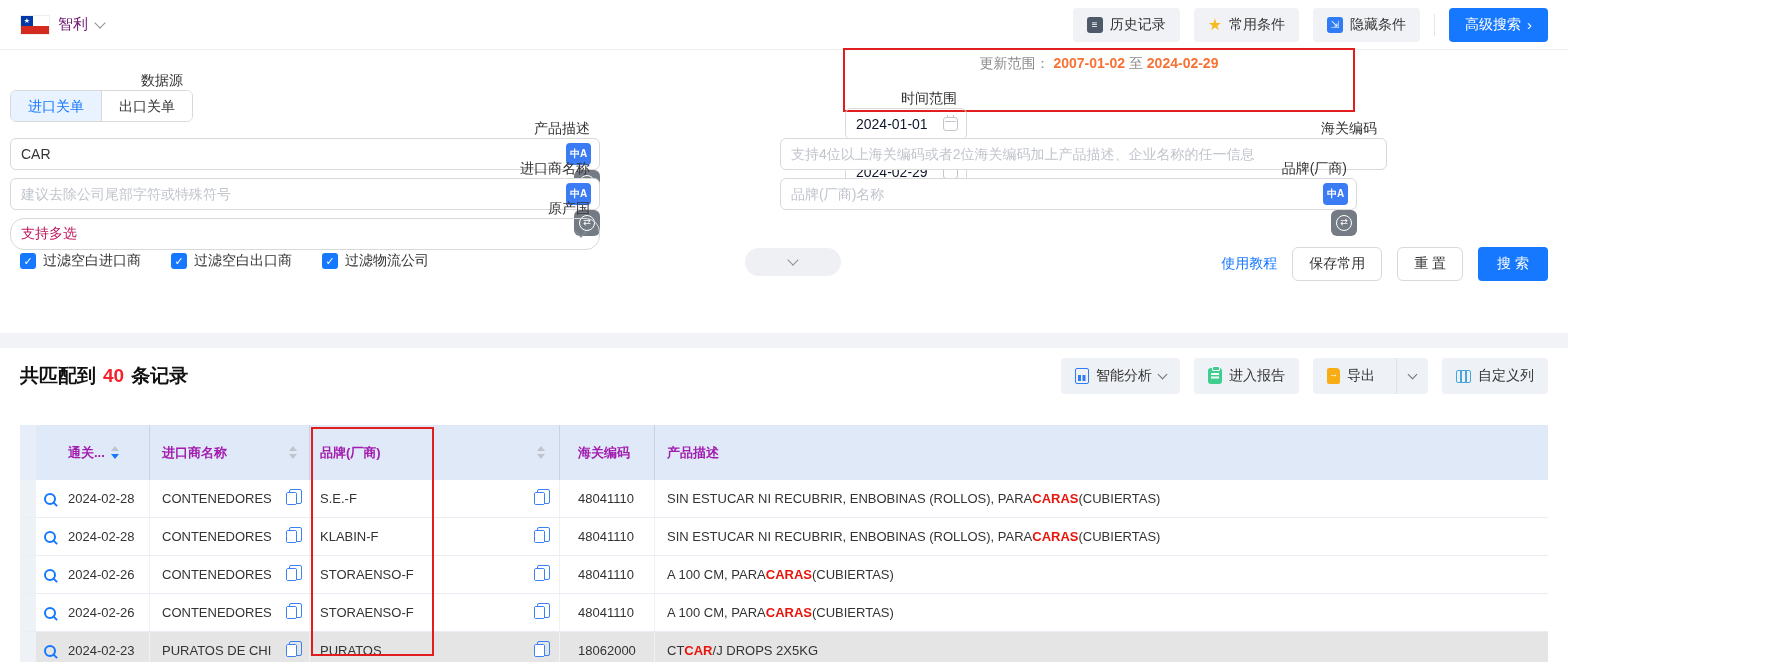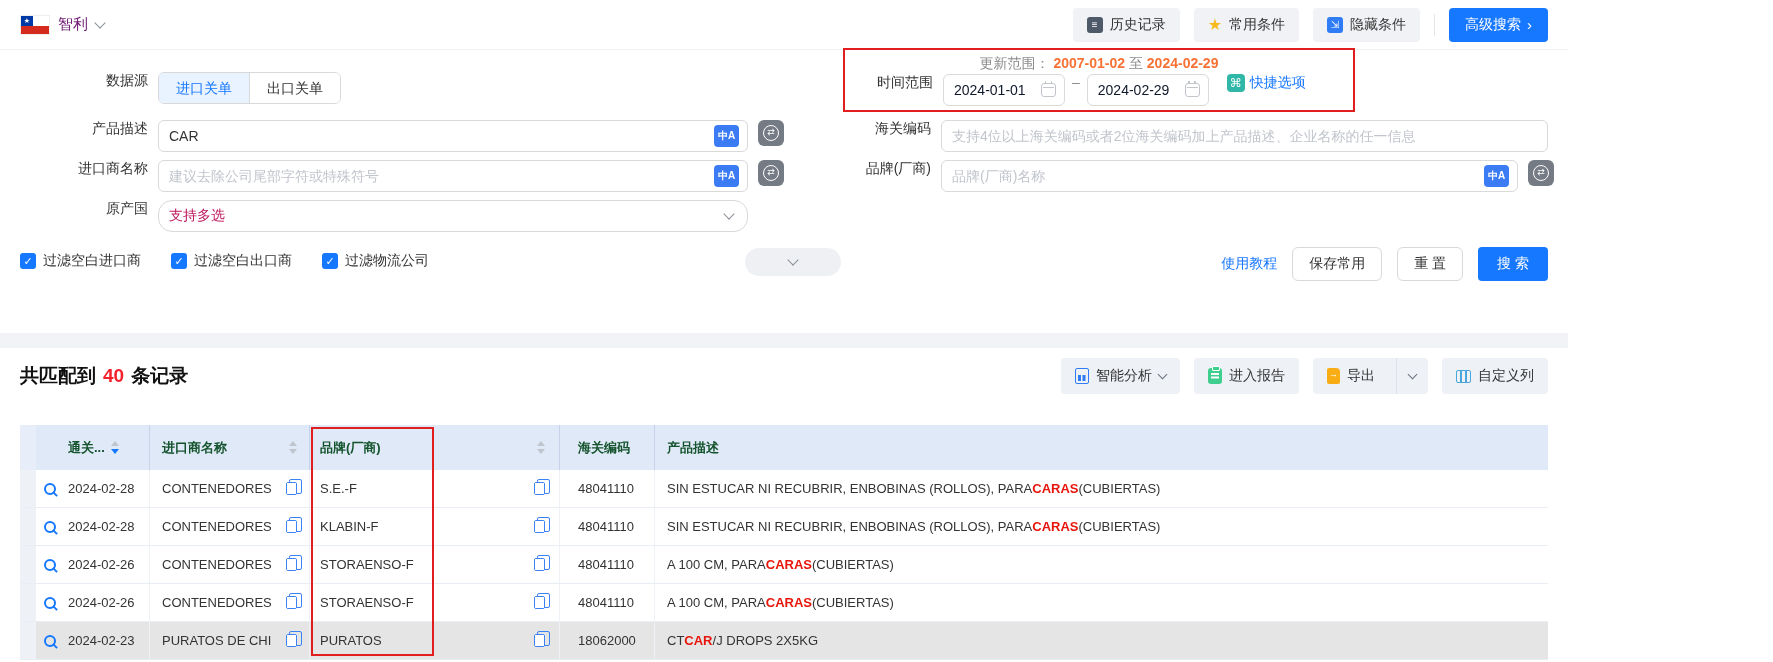--- a/index.html
+++ b/index.html
@@ -33,21 +33,21 @@
   .ic-hide { width: 16px; height: 16px; background: #2f7cf6; border-radius: 3px;
              color: #fff; font-size: 10px; line-height: 16px; text-align: center; }
   .tb-div { width: 1px; height: 22px; background: #e4e6ea; }
   .btn-primary { height: 34px; background: #1677ff; border: none; border-radius: 4px;
                  color: #fff; font-size: 14px; padding: 0 16px; display: inline-flex;
                  align-items: center; gap: 6px; cursor: pointer; font-family: inherit; }
   .adv-arrow { font-size: 15px; }
 
   
   .form { position: relative; height: 283px; }
-  .frow { position: absolute; display: flex; align-items: flex-start; }
+  .frow { position: absolute; display: flex; align-items: flex-end; flex-direction: column; }
   .flabel { width: 138px; text-align: right; margin-right: 10px; color: #333; flex: none; }
   .rlabel { width: 151px; text-align: right; margin-right: 10px; color: #333; flex: none; }
 
   .seg { display: inline-flex; border: 1px solid #d9d9d9; border-radius: 6px; overflow: hidden; height: 32px; }
   .seg-tab { padding: 0 17px; line-height: 30px; background: #fff; color: #333; cursor: pointer; }
   .seg-tab.active { background: #e8f3ff; color: #1677ff; border-right: 1px solid #d9d9d9; }
 
   .inp { height: 32px; border: 1px solid #d9d9d9; border-radius: 6px; background: #fff;
          display: flex; align-items: center; padding: 0 8px 0 10px; }
   .inp input { border: none; outline: none; flex: 1; font-size: 14px; font-family: inherit;
@@ -119,22 +119,22 @@
   .split { padding: 0; }
   .split .part1 { display: inline-flex; align-items: center; gap: 7px; padding: 0 14px; height: 100%; }
   .split .part2 { display: inline-flex; align-items: center; padding: 0 12px; height: 100%;
                   border-left: 1px solid #dde1e8; }
   .ic-cols { width: 15px; height: 13px; border: 1.5px solid #49a6dd; border-radius: 2px;
              background: linear-gradient(90deg, transparent 0 3.5px, #49a6dd 3.5px 5px,
                          transparent 5px 8.5px, #49a6dd 8.5px 10px, transparent 10px); }
 
   
   .table { position: relative; width: 1528px; margin: 21px 0 0 20px; font-size: 13px; }
-  .thead { display: flex; height: 45px; background: #dfe9f7; align-items: center;
-           font-weight: bold; color: #14532d; }
+  .thead { display: flex; height: 55px; background: #dfe9f7; align-items: center;
+           font-weight: bold; color: #a21caf; }
   .trow { display: flex; height: 38px; align-items: center; border-bottom: 1px solid #e9eef5; background: #fff; }
   .trow.hl-row { background: #e5e5e5; }
   .cell { height: 100%; display: flex; align-items: center; }
   .c-stripe { width: 16px; background: #eef1f6; }
   .thead .c-stripe { background: #e7eefa; }
   .c-search { width: 28px; justify-content: center; }
   .c-date { width: 86px; padding-left: 4px; gap: 6px; }
   .c-importer { width: 160px; padding: 0 12px 0 12px; justify-content: space-between; }
   .c-brand { width: 250px; padding: 0 14px 0 10px; justify-content: space-between; }
   .c-hs { width: 95px; padding-left: 18px; }
@@ -209,21 +209,21 @@
     <div class="redbox1"></div>
 
     <div class="frow" style="left:10px; top:22px;">
       <span class="flabel">数据源</span>
       <span class="seg">
         <span class="seg-tab active">进口关单</span>
         <span class="seg-tab">出口关单</span>
       </span>
     </div>
 
-    <div class="frow" style="left:845px; top:24px;">
+    <div class="frow" style="left:845px; top:40px;">
       <span style="width:88px; text-align:right; margin-right:10px;">时间范围</span>
       <span class="date-inp">
         <span class="dval">2024-01-01</span>
         <span class="cal"></span>
       </span>
       <span class="dash">–</span>
       <span class="date-inp">
         <span class="dval">2024-02-29</span>
         <span class="cal"></span>
       </span>

